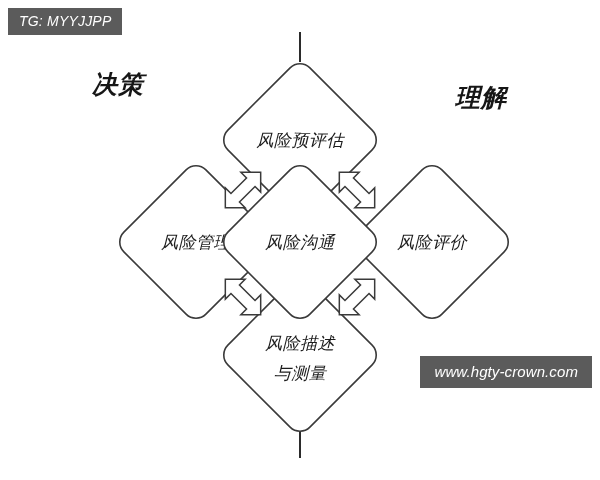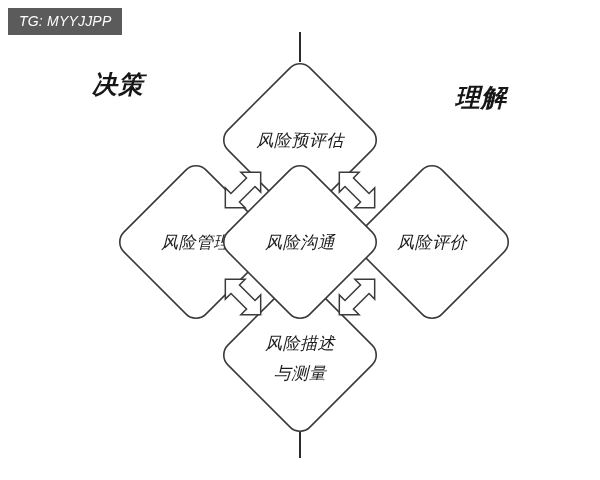--- a/index.html
+++ b/index.html
@@ -143,14 +143,15 @@
     <g transform="translate(243,297) rotate(-45)">
       <path class="arrow-shape" d="M 0 -25 L 14 -11 L 6 -11 L 6 11 L 14 11 L 0 25 L -14 11 L -6 11 L -6 -11 L -14 -11 Z"></path>
     </g>
 
     <g transform="translate(357,297) rotate(45)">
       <path class="arrow-shape" d="M 0 -25 L 14 -11 L 6 -11 L 6 11 L 14 11 L 0 25 L -14 11 L -6 11 L -6 -11 L -14 -11 Z"></path>
     </g>
 
   </svg>
 
+  <div class="watermark">www.hgty-crown.com</div>
 
 </div>
 
 </body></html>

